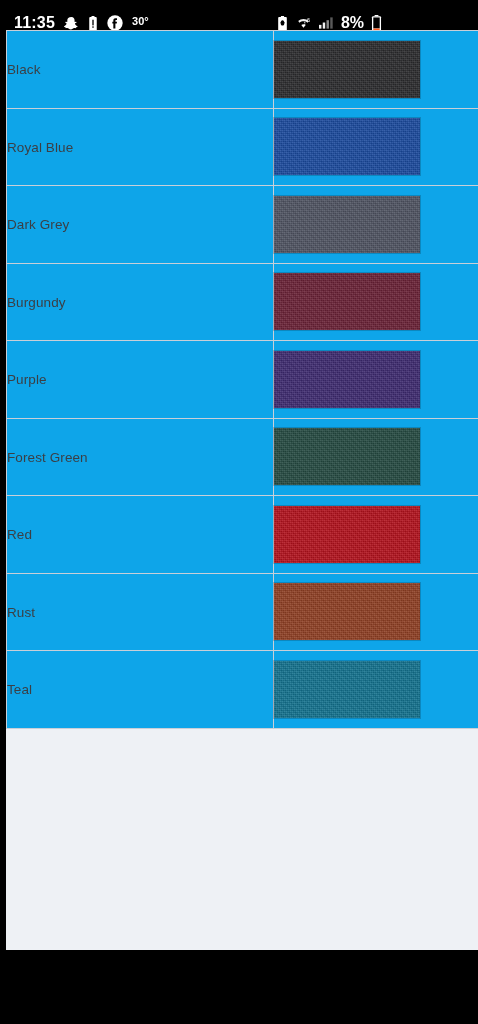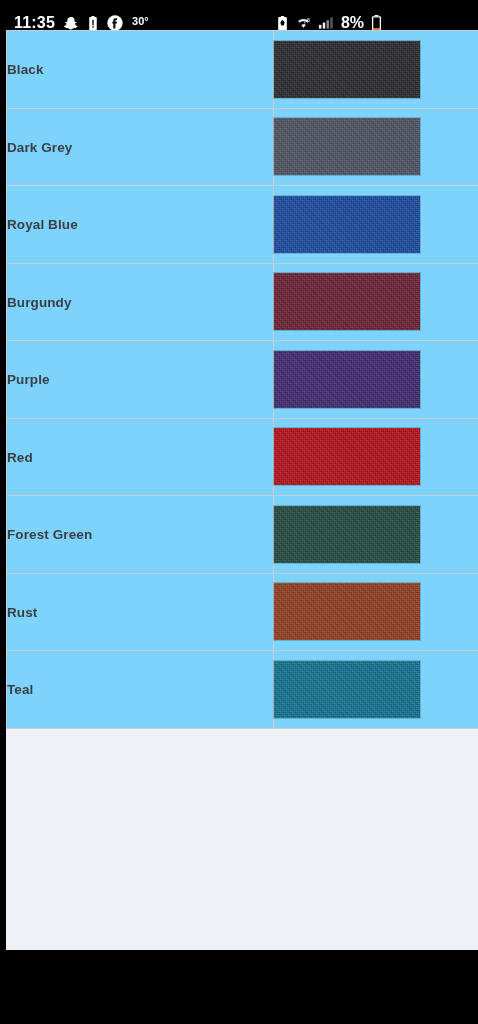--- a/index.html
+++ b/index.html
@@ -38,24 +38,23 @@
   }
   table.colortable {
     width:472px;
     border-collapse:collapse;
     table-layout:fixed;
     background:#eff2f5;
   }
   table.colortable tr { height:77.5px; }
   table.colortable td {
     border:1px solid #c9cfd8;
-    background:#7dd3fc;
+    background:#0ea5e9;
     vertical-align:middle;
     padding:0;
-    font-weight:bold;
   }
   td.name-cell { width:267px; padding-left:14px; }
   td.swatch-cell { width:205px; padding-left:5px; }
   .name-text {
     font-size:13.5px;
     color:#3b3f45;
     font-family:"Liberation Sans", sans-serif;
     letter-spacing:.1px;
   }
   .swatch {
@@ -165,36 +164,36 @@
             <td class="name-cell">
               <span class="name-text">Black</span>
             </td>
             <td class="swatch-cell">
               <span class="swatch" style="background-color: rgb(43, 43, 45);"></span>
             </td>
           </tr>
 
           <tr>
             <td class="name-cell">
+              <span class="name-text">Royal Blue</span>
+            </td>
+            <td class="swatch-cell">
+              <span class="swatch" style="background-color: rgb(26, 74, 158);"></span>
+            </td>
+          </tr>
+
+          <tr>
+            <td class="name-cell">
               <span class="name-text">Dark Grey</span>
             </td>
             <td class="swatch-cell">
               <span class="swatch" style="background-color: rgb(78, 83, 97);"></span>
             </td>
           </tr>
 
-          <tr>
-            <td class="name-cell">
-              <span class="name-text">Royal Blue</span>
-            </td>
-            <td class="swatch-cell">
-              <span class="swatch" style="background-color: rgb(26, 74, 158);"></span>
-            </td>
-          </tr>
-
 
 
           <tr>
             <td class="name-cell">
               <span class="name-text">Burgundy</span>
             </td>
             <td class="swatch-cell">
               <span class="swatch" style="background-color: rgb(106, 33, 54);"></span>
             </td>
           </tr>
@@ -204,33 +203,33 @@
             <td class="name-cell">
               <span class="name-text">Purple</span>
             </td>
             <td class="swatch-cell">
               <span class="swatch" style="background-color: rgb(62, 42, 112);"></span>
             </td>
           </tr>
 
           <tr>
             <td class="name-cell">
+              <span class="name-text">Forest Green</span>
+            </td>
+            <td class="swatch-cell">
+              <span class="swatch" style="background-color: rgb(36, 74, 65);"></span>
+            </td>
+          </tr>
+
+          <tr>
+            <td class="name-cell">
               <span class="name-text">Red</span>
             </td>
             <td class="swatch-cell">
               <span class="swatch" style="background-color: rgb(179, 17, 28);"></span>
-            </td>
-          </tr>
-
-          <tr>
-            <td class="name-cell">
-              <span class="name-text">Forest Green</span>
-            </td>
-            <td class="swatch-cell">
-              <span class="swatch" style="background-color: rgb(36, 74, 65);"></span>
             </td>
           </tr>
 
           <tr>
             <td class="name-cell">
               <span class="name-text">Rust</span>
             </td>
             <td class="swatch-cell">
               <span class="swatch" style="background-color: rgb(143, 63, 35);"></span>
             </td>

